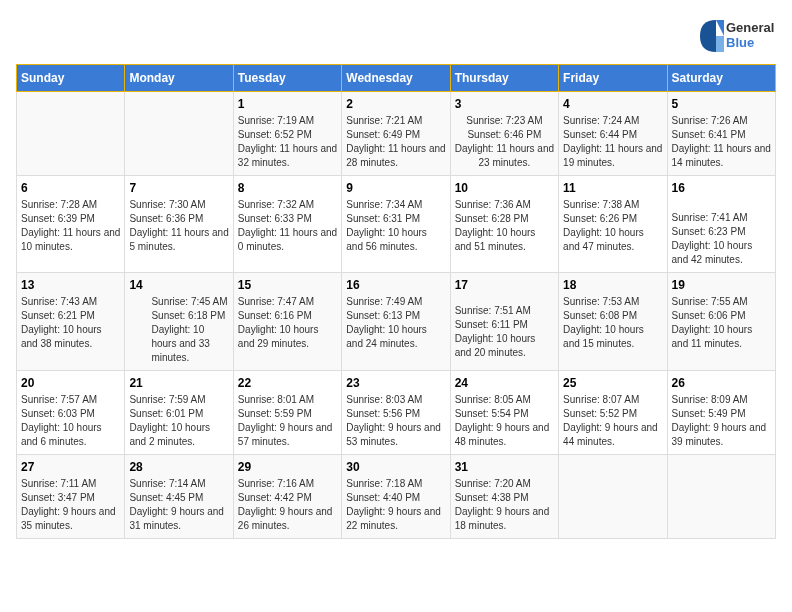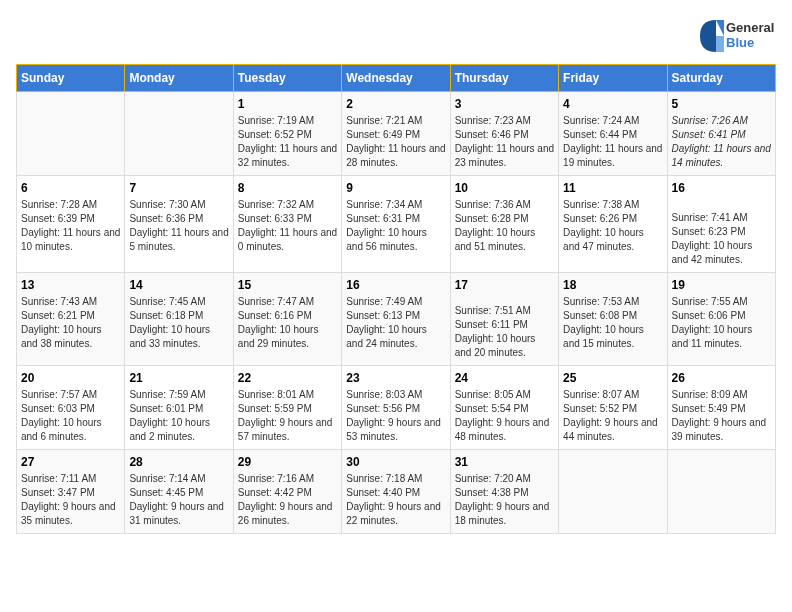--- a/index.html
+++ b/index.html
@@ -118,33 +118,33 @@
 Daylight: 11 hours and 32 minutes.</div>
         </td>
         <td>
           <span class="day-number">2</span>
           <div class="day-detail" style="white-space: pre-line;">Sunrise: 7:21 AM
 Sunset: 6:49 PM
 Daylight: 11 hours and 28 minutes.</div>
         </td>
         <td>
           <span class="day-number">3</span>
-          <div class="day-detail" style="white-space: pre-line;">Sunrise: 7:23 AM
+          <div class="day-detail" style="white-space: pre-line; text-align: center;">Sunrise: 7:23 AM
 Sunset: 6:46 PM
 Daylight: 11 hours and 23 minutes.</div>
         </td>
         <td>
           <span class="day-number">4</span>
           <div class="day-detail" style="white-space: pre-line;">Sunrise: 7:24 AM
 Sunset: 6:44 PM
 Daylight: 11 hours and 19 minutes.</div>
         </td>
         <td>
           <span class="day-number">5</span>
-          <div class="day-detail" style="white-space: pre-line; font-style: italic;">Sunrise: 7:26 AM
+          <div class="day-detail" style="white-space: pre-line;">Sunrise: 7:26 AM
 Sunset: 6:41 PM
 Daylight: 11 hours and 14 minutes.</div>
         </td>
       </tr>
       <tr>
         <td>
           <span class="day-number">6</span>
           <div class="day-detail" style="white-space: pre-line;">Sunrise: 7:28 AM
 Sunset: 6:39 PM
 Daylight: 11 hours and 10 minutes.</div>
@@ -188,21 +188,21 @@
       </tr>
       <tr>
         <td>
           <span class="day-number">13</span>
           <div class="day-detail" style="white-space: pre-line;">Sunrise: 7:43 AM
 Sunset: 6:21 PM
 Daylight: 10 hours and 38 minutes.</div>
         </td>
         <td>
           <span class="day-number">14</span>
-          <div class="day-detail" style="white-space: pre-line;">Sunrise: 7:45 AM
+          <div class="day-detail" style="white-space: pre-line; margin-left: 22px;">Sunrise: 7:45 AM
 Sunset: 6:18 PM
 Daylight: 10 hours and 33 minutes.</div>
         </td>
         <td>
           <span class="day-number">15</span>
           <div class="day-detail" style="white-space: pre-line;">Sunrise: 7:47 AM
 Sunset: 6:16 PM
 Daylight: 10 hours and 29 minutes.</div>
         </td>
         <td>

